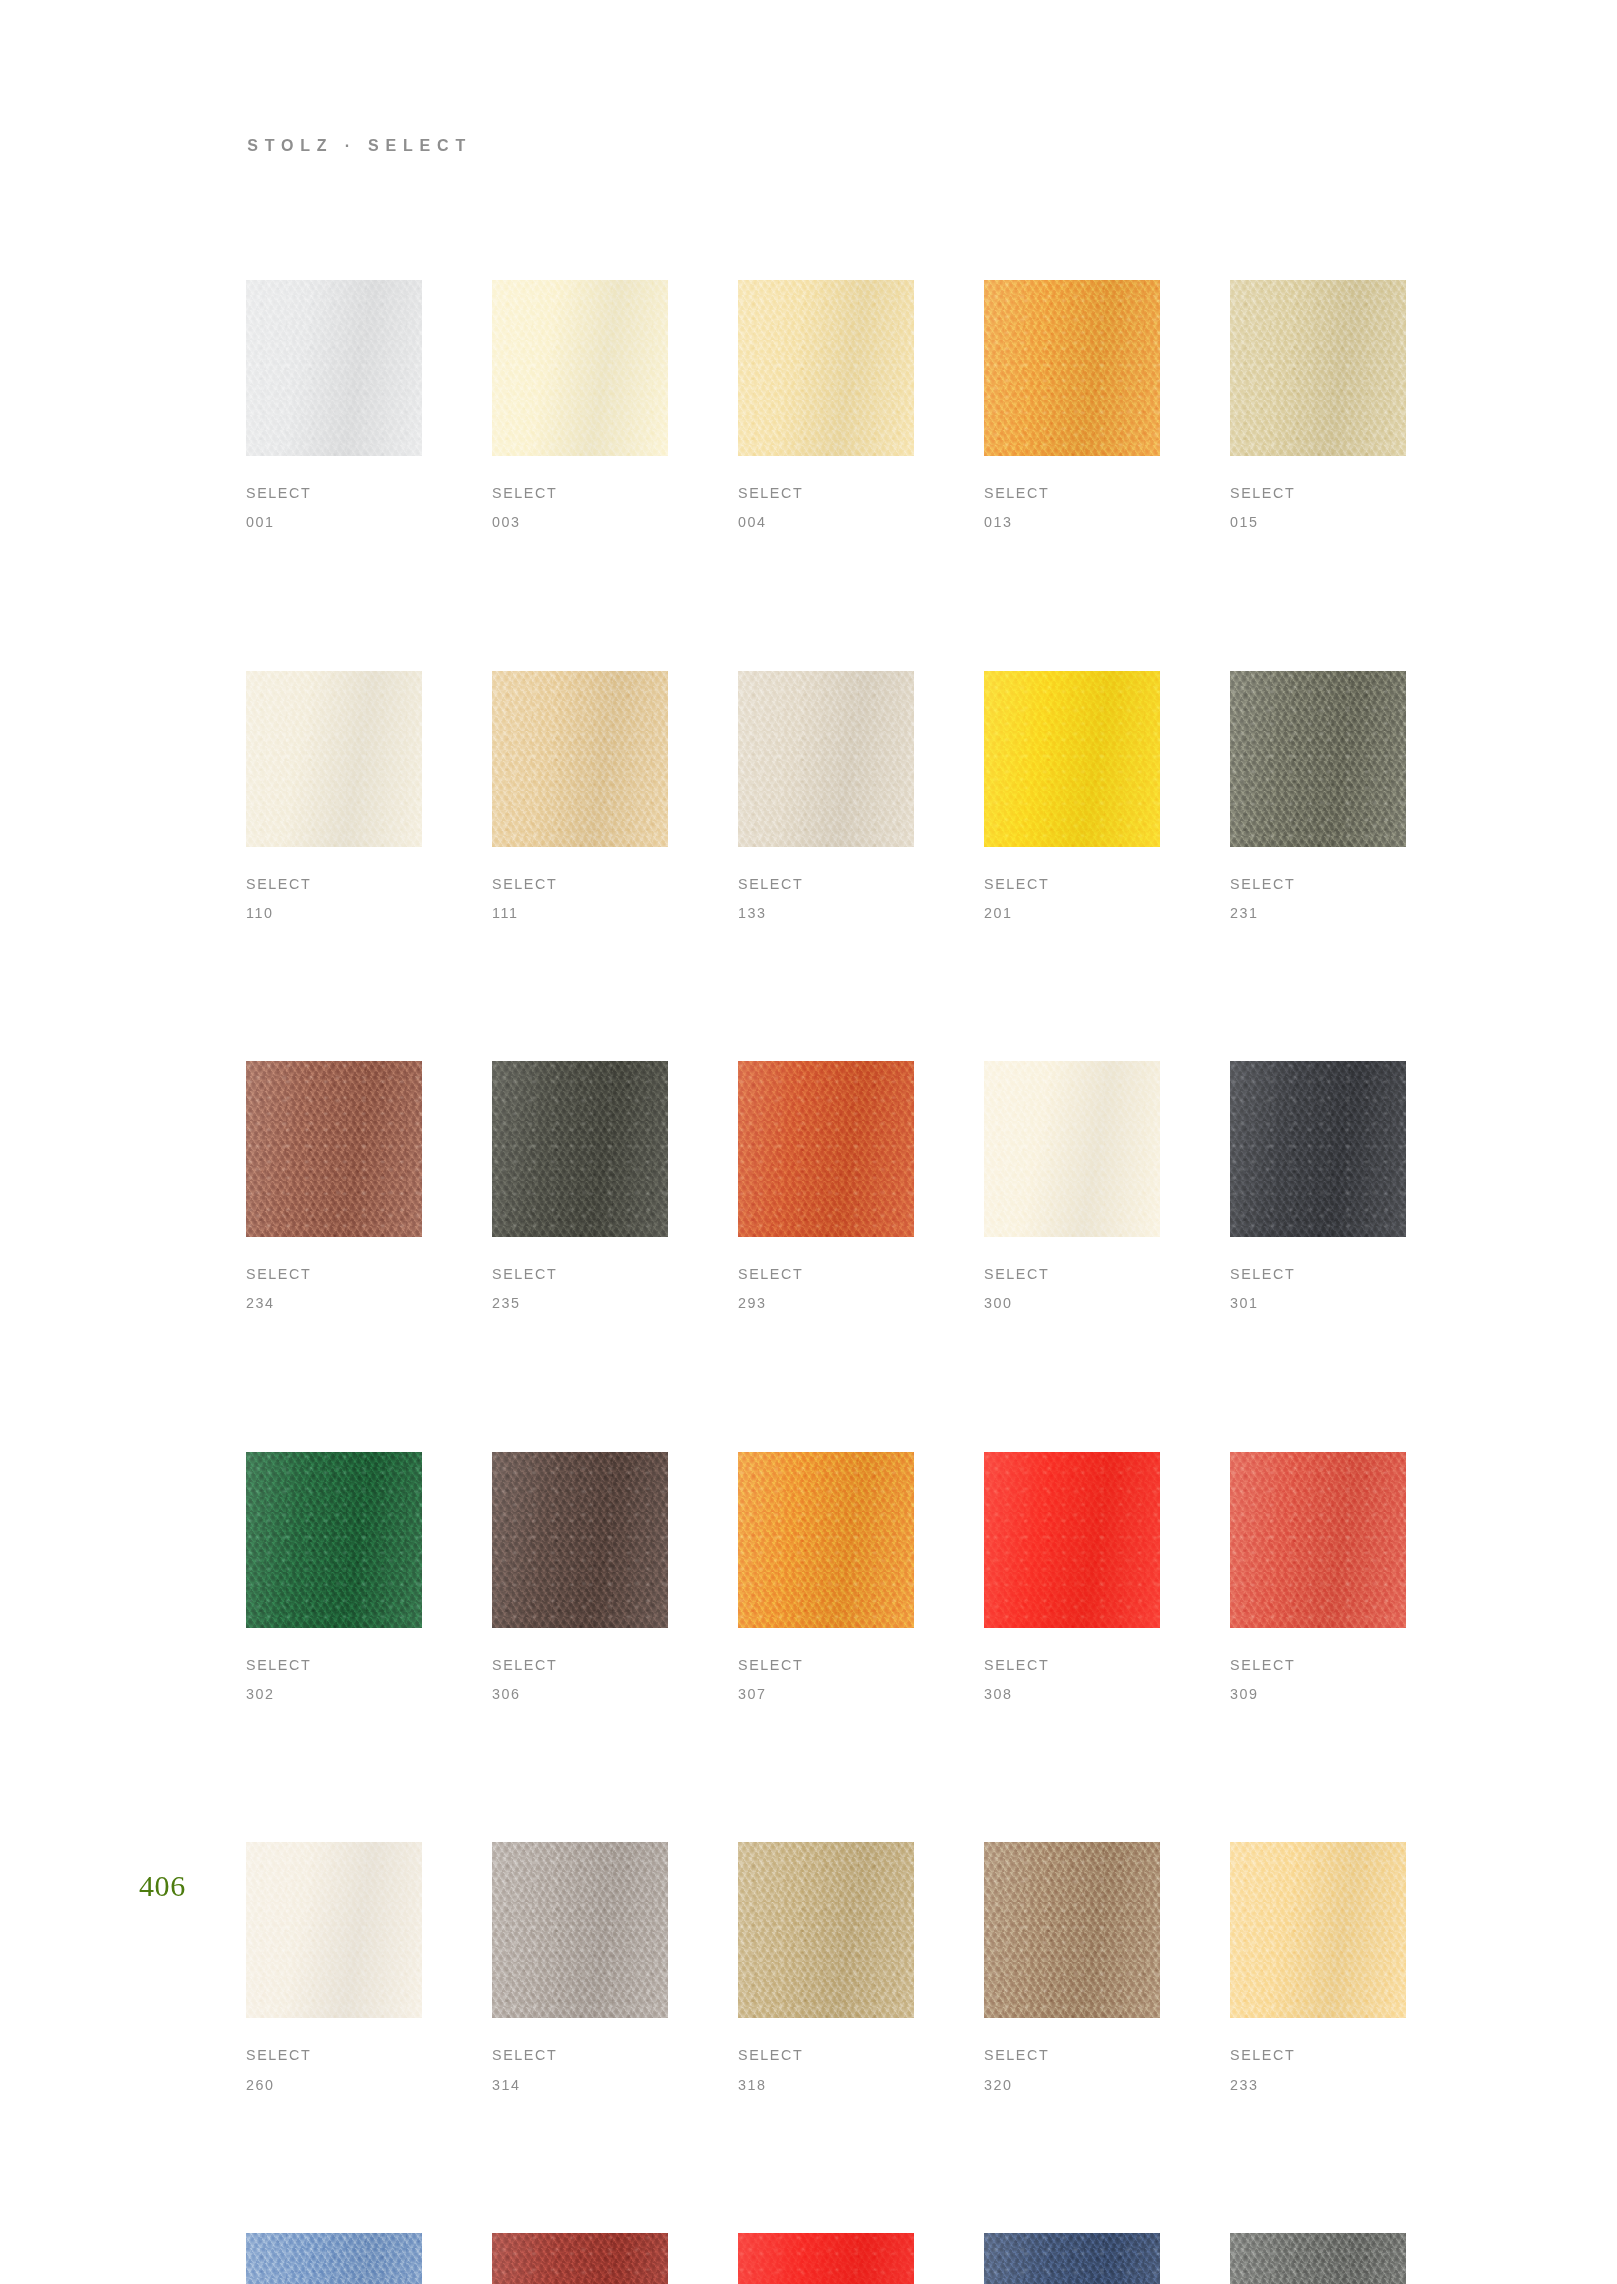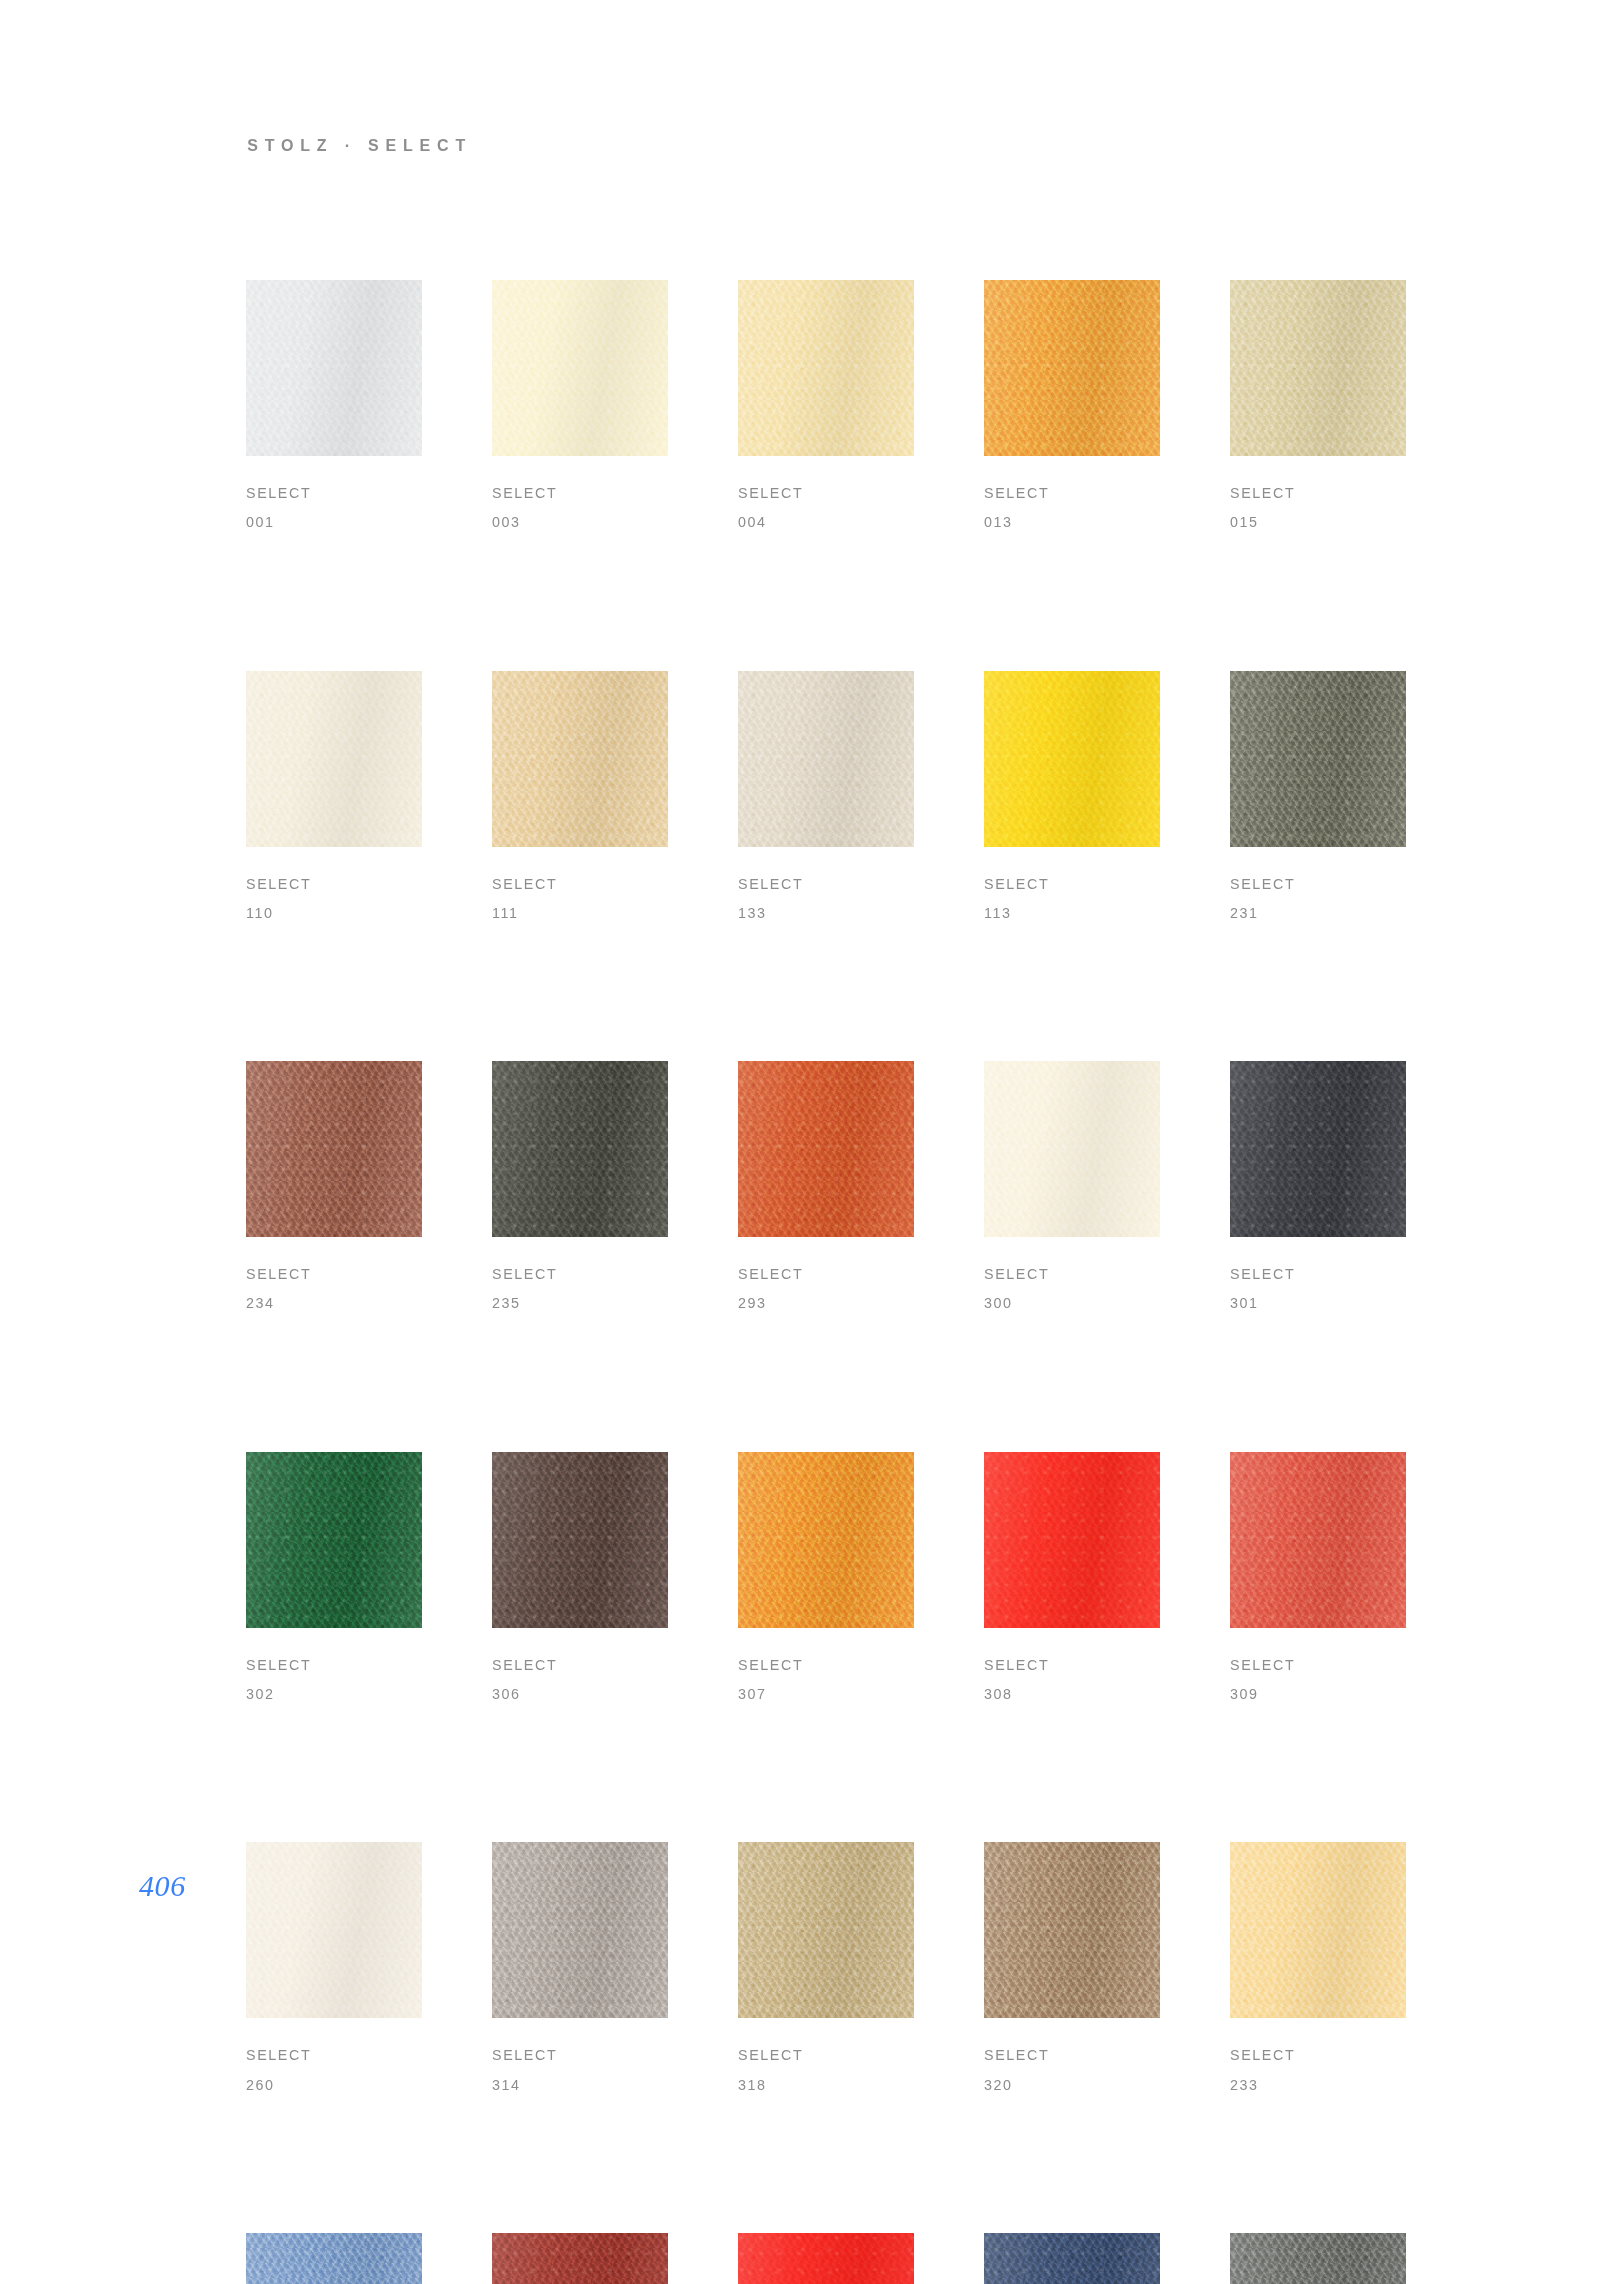--- a/index.html
+++ b/index.html
@@ -49,23 +49,22 @@
     font-weight: 700;
     white-space: nowrap;
   }
 
   
   .page-number {
     position: absolute;
     left: 139px;
     top: 1869px;
     font-family: "Liberation Serif", serif;
-    font-style: italic;
     font-size: 30px;
-    color: #3b82f6;
+    color: #4d7c0f;
     letter-spacing: 0.6px;
   }
 
   
   .grid {
     position: absolute;
     left: 246px;
     top: 280px;
     width: 1163px;
     display: grid;
@@ -239,21 +238,21 @@
         </div>
       </div>
       <div class="cell">
         <div class="swatch" style="background: rgb(251, 215, 25);">
           <div class="grain"></div>
           <div class="grain2"></div>
           <div class="sheen"></div>
         </div>
         <div class="label">
           <span class="code-name">SELECT</span>
-          <span class="code-num">113</span>
+          <span class="code-num">201</span>
         </div>
       </div>
       <div class="cell">
         <div class="swatch" style="background: rgb(110, 111, 95);">
           <div class="grain"></div>
           <div class="grain2"></div>
           <div class="sheen"></div>
         </div>
         <div class="label">
           <span class="code-name">SELECT</span>

